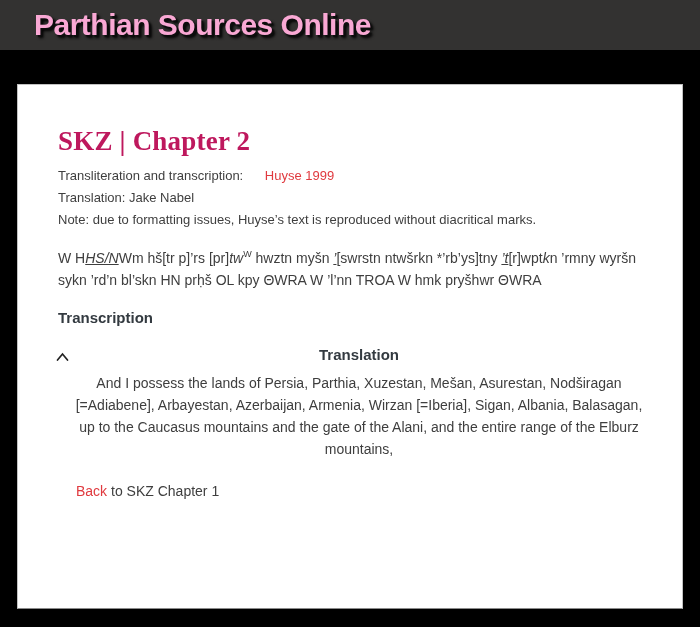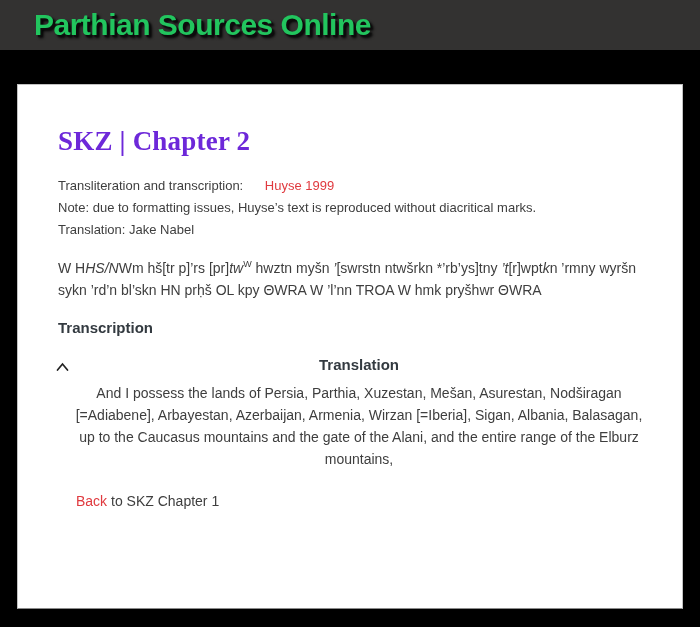--- a/index.html
+++ b/index.html
@@ -9,52 +9,52 @@
     -webkit-font-smoothing:antialiased;
   }
   
   .site-header{
     height:50px;background:#333231;
     display:flex;align-items:center;
     padding-left:34px;box-sizing:border-box;
   }
   .site-title{
     font-size:30px;font-weight:bold;letter-spacing:-0.5px;
-    color:#22c55e;
+    color:#f9a8d4;
     text-shadow:2px 2px 1px #0d0d0d, 3px 3px 3px #000;
   }
   
   .card{
     margin:34px 17px 0 17px;
     background:#ffffff;
     border:1px solid #c2c2c2;
     border-bottom-color:#8a8a8a;
     height:525px;
     box-sizing:border-box;
     padding:41px 36px 0 40px;
     overflow:hidden;
   }
   .page-title{
     font-family:"Liberation Serif","DejaVu Serif",serif;
-    font-size:27px;font-weight:bold;color:#6d28d9;
-    margin:0 0 18px 0;letter-spacing:0.2px;
+    font-size:27px;font-weight:bold;color:#be185d;
+    margin:0 0 8px 0;letter-spacing:0.2px;
   }
   .meta{margin-bottom:16px;}
   .meta p{margin:0;font-size:13px;line-height:22px;color:#3e3e3e;}
   a.red-link{color:#e03a3f;text-decoration:none;cursor:pointer;padding-left:18px;}
   h3.sec-heading{
     font-size:15px;font-weight:bold;color:#333a40;
     margin:18px 0 13px 0;
   }
   p.body-text{
     font-size:14px;line-height:22px;color:#3e3e3e;margin:0 0 18px 0;
     max-width:592px;
   }
   .translit{color:#e6432f;margin-bottom:14px;}
-  .iu{font-style:italic;}
+  .iu{font-style:italic;text-decoration:underline;}
   .it{font-style:italic;}
   sup.sw{font-size:9px;vertical-align:super;line-height:0;}
   
   .translation-block{position:relative;padding-left:14px;margin-top:20px;text-align:center;}
   .translation-block h3.sec-heading{margin:0 0 9px 0;}
   .chevron{
     position:absolute;left:-2px;top:2px;width:13px;height:10px;
     cursor:pointer;display:inline-block;
   }
   .nav-links{margin-top:20px;}
@@ -66,22 +66,22 @@
 <header class="site-header">
   <span class="site-title">Parthian Sources Online</span>
 </header>
 
 <main class="card">
 
   <h1 class="page-title">SKZ | Chapter 2</h1>
 
   <div class="meta">
     <p><span>Transliteration and transcription: </span><a class="red-link">Huyse 1999</a></p>
+    <p>Translation: Jake Nabel</p>
     <p>Note: due to formatting issues, Huyse’s text is reproduced without diacritical marks.</p>
-    <p>Translation: Jake Nabel</p>
   </div>
 
 
   <p class="body-text translit"><span>W H</span><span class="iu">HS/N</span><span>Wm hš[tr p]’rs [pr]</span><span class="it">tw</span><sup class="sw">W</sup><span> hwztn myšn </span><span class="iu">’</span><span>[swrstn ntwšrkn *’rb’ys]tny </span><span class="iu">’t</span><span>[r]wpt</span><span class="it">k</span><span>n ’rmny wyršn sykn ’rd’n bl’skn HN prḥš OL kpy ΘWRA W ’l’nn TROA W hmk pryšhwr ΘWRA</span></p>
 
   <h3 class="sec-heading">Transcription</h3>
 
 
   <div class="translation-block">
     <span class="chevron">

